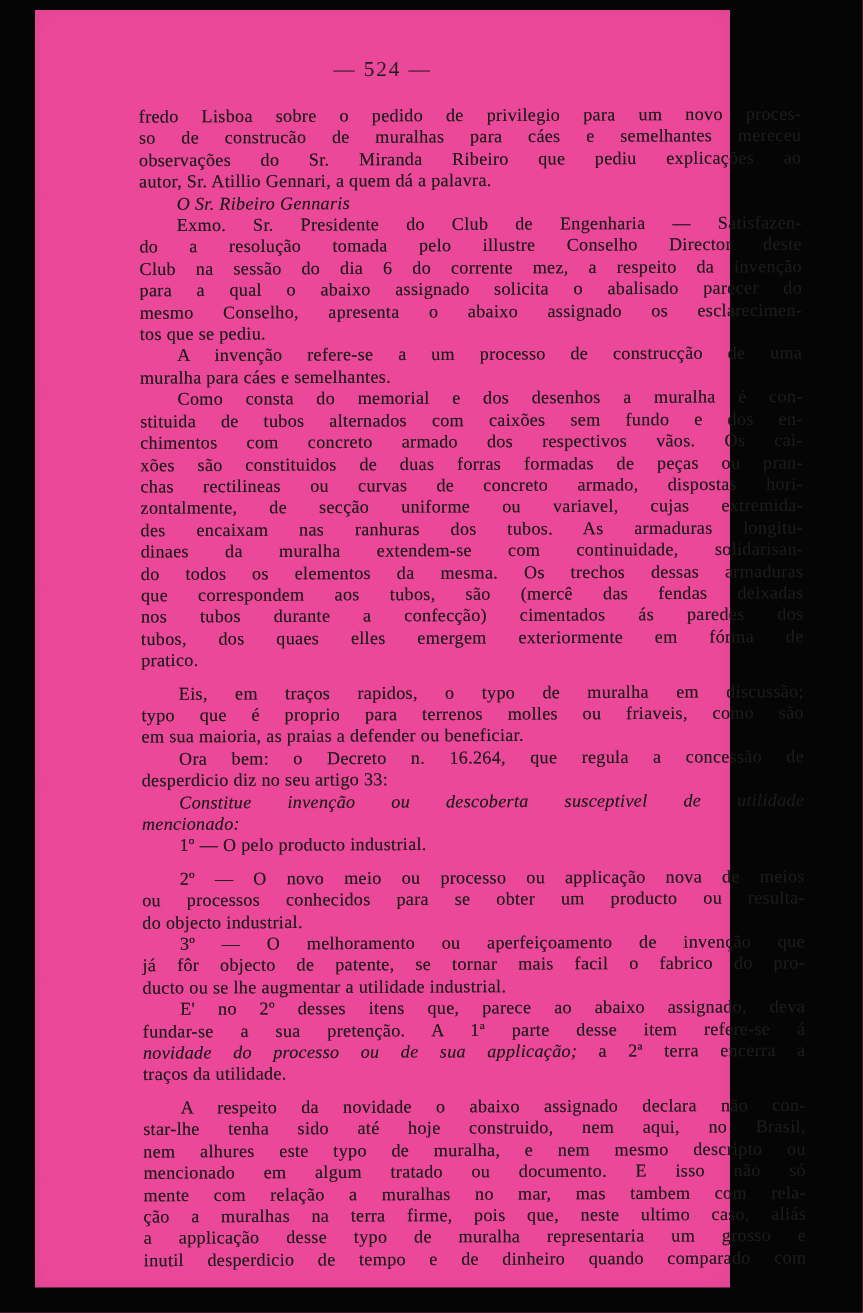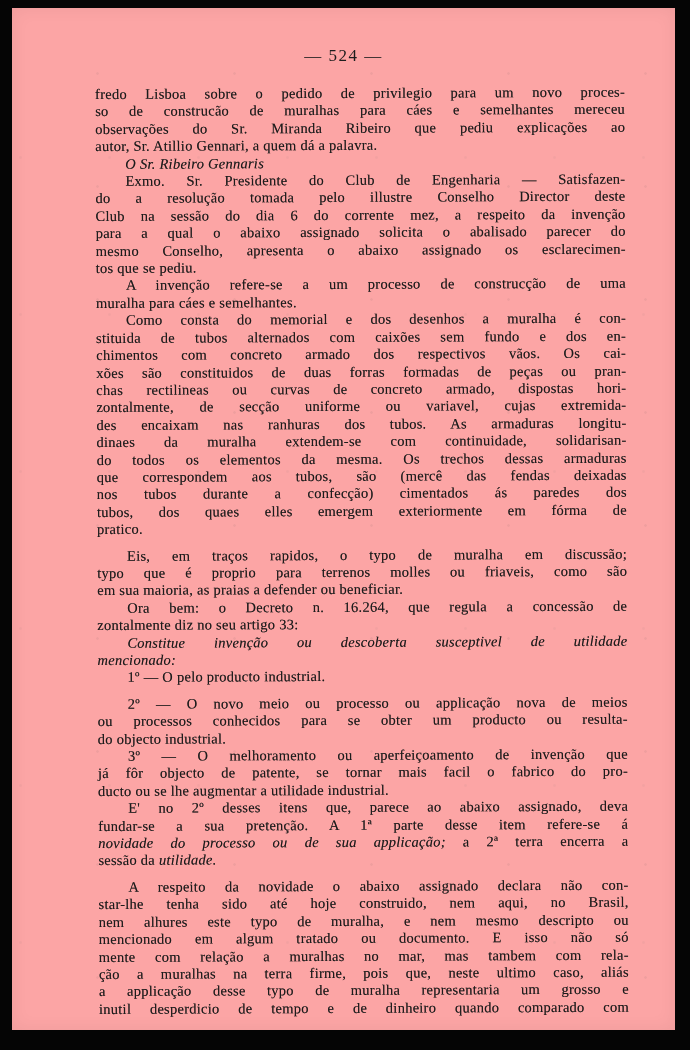--- a/index.html
+++ b/index.html
@@ -14,25 +14,25 @@
     font-family: "Liberation Serif", "DejaVu Serif", serif;
   }
   .scan {
     position: relative;
     width: 690px;
     height: 1050px;
     background: #050505;
   }
   .page {
     position: absolute;
-    left: 12px;
+    left: 28px;
     top: 8px;
-    width: 663px;
+    width: 556px;
     height: 1022px;
-    background: #fca5a5;
+    background: #ec4899;
     box-shadow: inset 0 0 18px rgba(0,0,0,0.06);
   }
   
   .page::before {
     content: "";
     position: absolute;
     inset: 0;
     pointer-events: none;
     background-image:
       radial-gradient(circle, rgba(80,80,80,0.07) 1px, transparent 1.6px),
@@ -111,34 +111,34 @@
         <div class="line"><span>dinaes da muralha extendem-se com continuidade, solidarisan-</span></div>
         <div class="line"><span>do todos os elementos da mesma. Os trechos dessas armaduras</span></div>
         <div class="line"><span>que correspondem aos tubos, são (mercê das fendas deixadas</span></div>
         <div class="line"><span>nos tubos durante a confecção) cimentados ás paredes dos</span></div>
         <div class="line"><span>tubos, dos quaes elles emergem exteriormente em fórma de</span></div>
         <div class="line end"><span>pratico.</span></div>
         <div class="line ind gap"><span>Eis, em traços rapidos, o typo de muralha em discussão;</span></div>
         <div class="line"><span>typo que é proprio para terrenos molles ou friaveis, como são</span></div>
         <div class="line end"><span>em sua maioria, as praias a defender ou beneficiar.</span></div>
         <div class="line ind"><span>Ora bem: o Decreto n. 16.264, que regula a concessão de</span></div>
-        <div class="line end"><span>zontalmente diz no seu artigo 33:</span></div>
+        <div class="line end"><span>desperdicio diz no seu artigo 33:</span></div>
         <div class="line ind it"><span>Constitue invenção ou descoberta susceptivel de utilidade</span></div>
         <div class="line it end"><span>mencionado:</span></div>
         <div class="line ind end"><span>1º — O pelo producto industrial.</span></div>
         <div class="line ind gap"><span>2º — O novo meio ou processo ou applicação nova de meios</span></div>
         <div class="line"><span>ou processos conhecidos para se obter um producto ou resulta-</span></div>
         <div class="line end"><span>do objecto industrial.</span></div>
         <div class="line ind"><span>3º — O melhoramento ou aperfeiçoamento de invenção que</span></div>
         <div class="line"><span>já fôr objecto de patente, se tornar mais facil o fabrico do pro-</span></div>
         <div class="line end"><span>ducto ou se lhe augmentar a utilidade industrial.</span></div>
         <div class="line ind"><span>E' no 2º desses itens que, parece ao abaixo assignado, deva</span></div>
         <div class="line"><span>fundar-se a sua pretenção. A 1ª parte desse item refere-se á</span></div>
         <div class="line"><span style="font-style: italic;">novidade do processo ou de sua applicação;</span><span> a 2ª terra encerra a</span></div>
-        <div class="line end"><span>sessão da </span><span style="font-style: italic;">utilidade.</span></div>
+        <div class="line end"><span>traços da </span><span style="">utilidade.</span></div>
         <div class="line ind gap"><span>A respeito da novidade o abaixo assignado declara não con-</span></div>
         <div class="line"><span>star-lhe tenha sido até hoje construido, nem aqui, no Brasil,</span></div>
         <div class="line"><span>nem alhures este typo de muralha, e nem mesmo descripto ou</span></div>
         <div class="line"><span>mencionado em algum tratado ou documento. E isso não só</span></div>
         <div class="line"><span>mente com relação a muralhas no mar, mas tambem com rela-</span></div>
         <div class="line"><span>ção a muralhas na terra firme, pois que, neste ultimo caso, aliás</span></div>
         <div class="line"><span>a applicação desse typo de muralha representaria um grosso e</span></div>
         <div class="line"><span>inutil desperdicio de tempo e de dinheiro quando comparado com</span></div>
       </div>
   </div>

